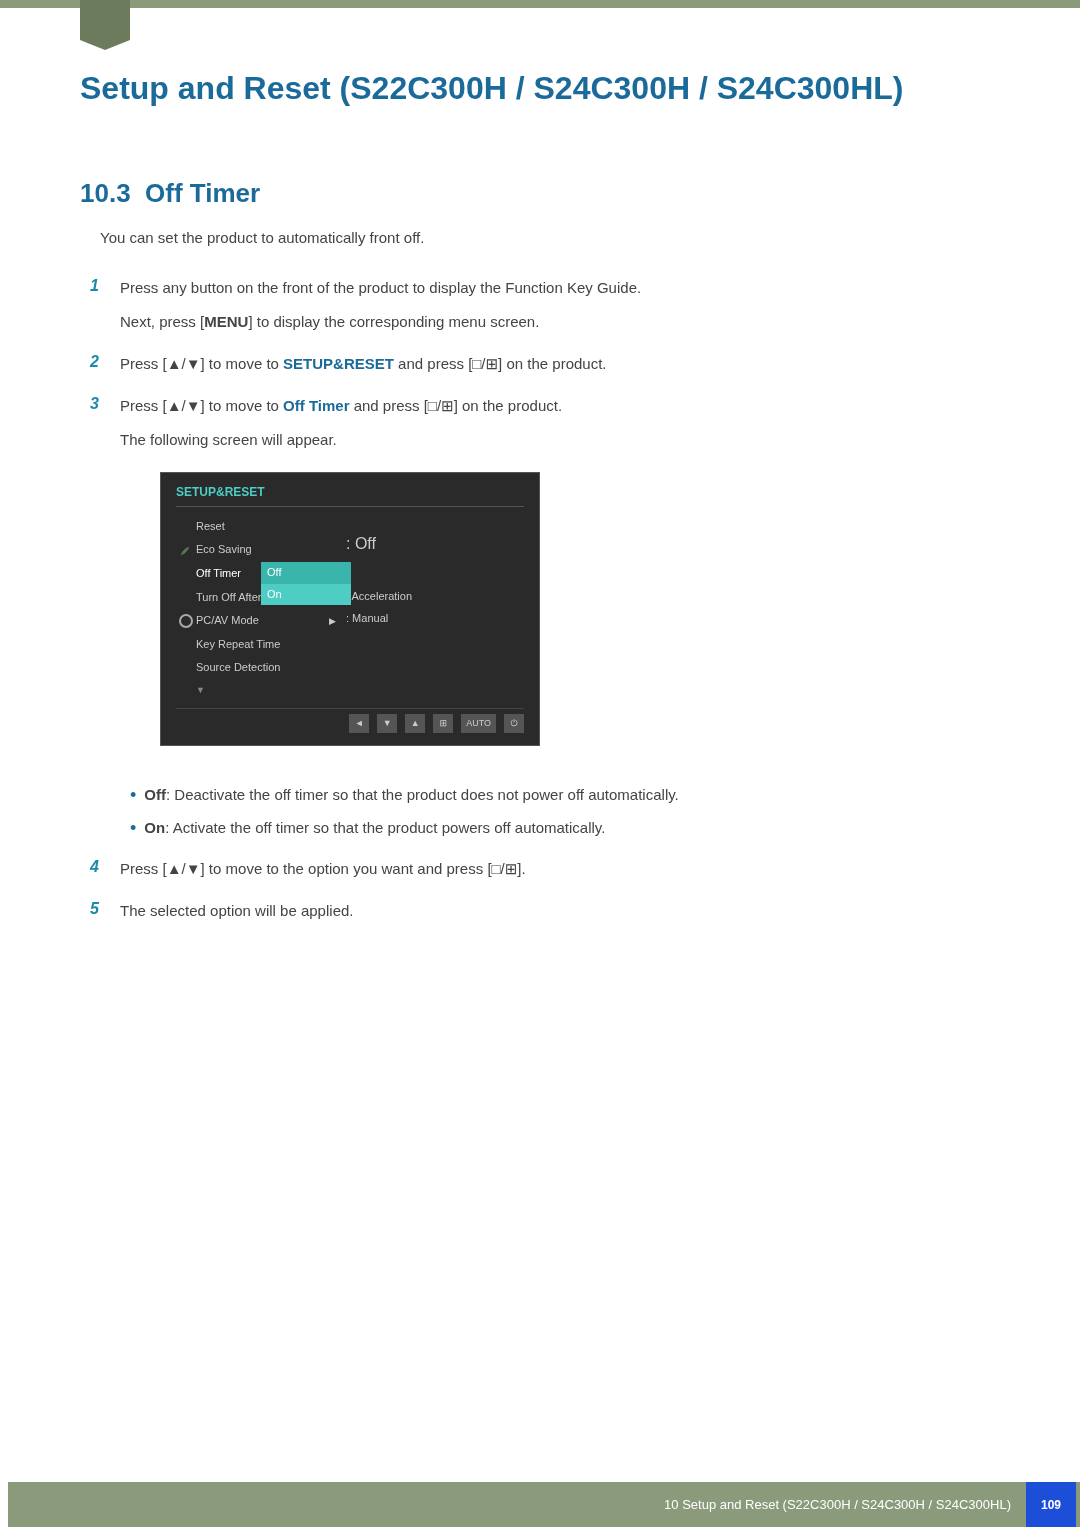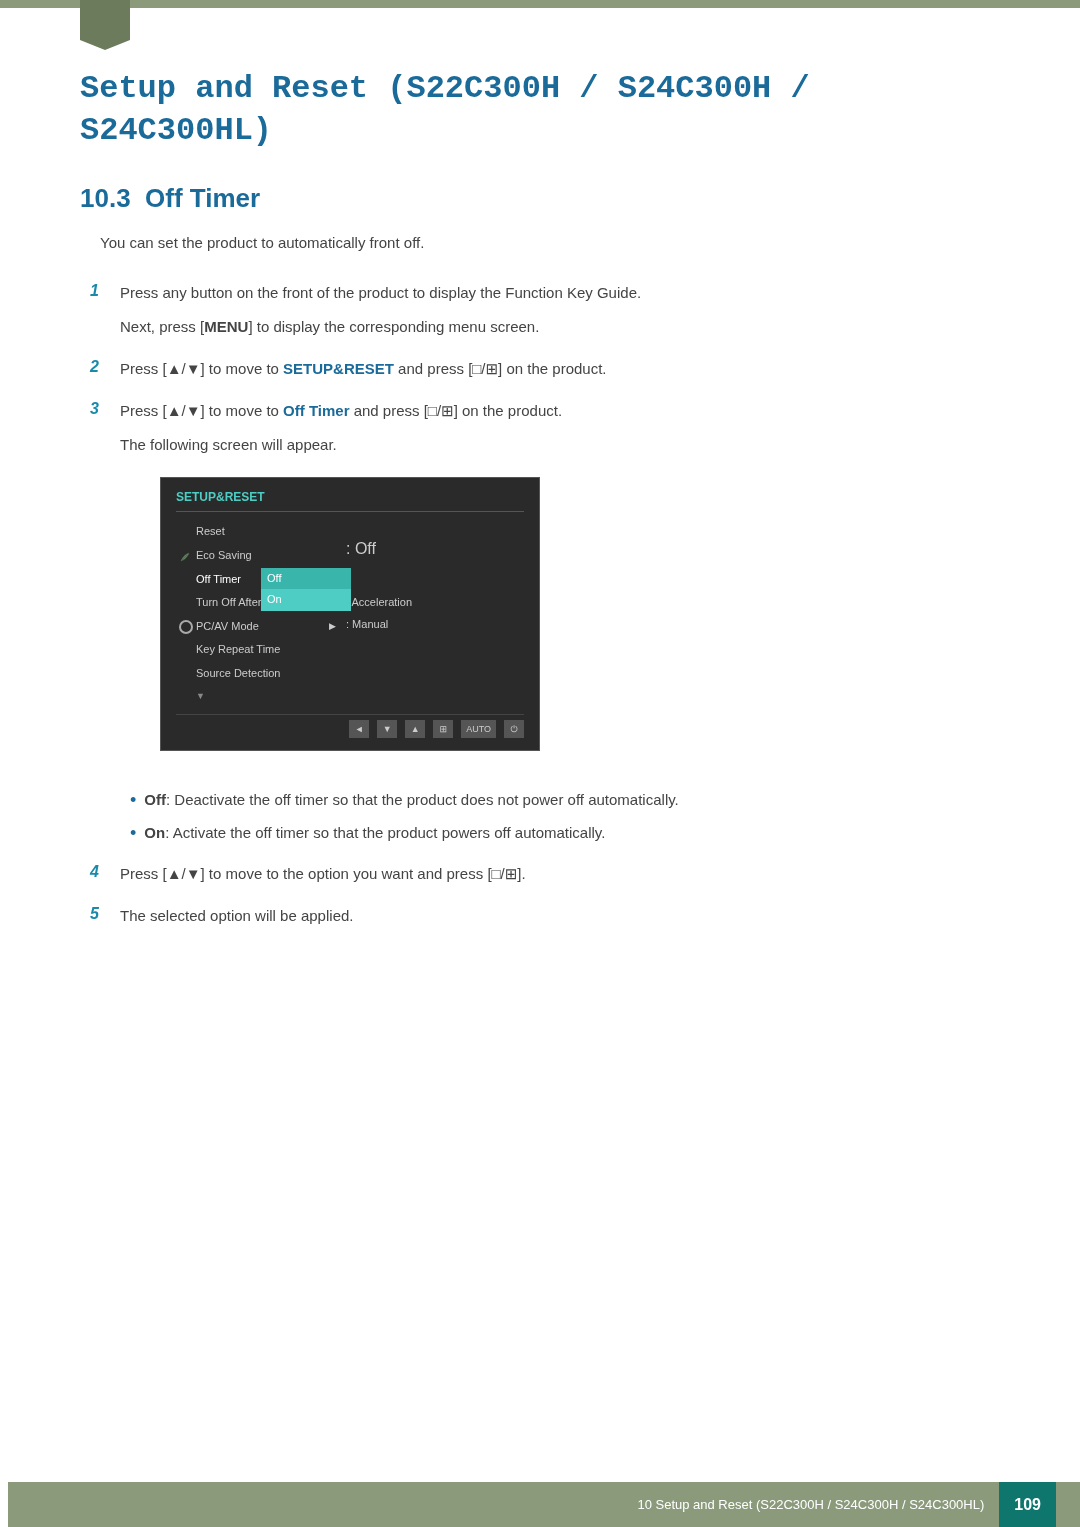--- a/index.html
+++ b/index.html
@@ -35,23 +35,22 @@
     .page-container {
       padding: 50px 80px 80px 80px;
     }
 
     
     .main-title {
       color: #1a6a9a;
       font-size: 32px;
       font-weight: bold;
       line-height: 1.3;
-      margin-bottom: 32px;
+      margin-bottom: 68px;
       margin-top: 10px;
-      font-family: Liberation Mono, monospace;
     }
 
     
     .section-heading {
       color: #1a6a9a;
       font-size: 26px;
       font-weight: bold;
       margin-bottom: 20px;
     }
 
@@ -263,33 +262,33 @@
     .page-footer {
       position: absolute;
       bottom: 0;
       left: 8px;
       right: 0;
       height: 45px;
       background: #8a9a7a;
       display: flex;
       align-items: center;
       justify-content: flex-end;
-      padding: 0 24px;
+      padding: 0 4px;
       gap: 0;
     }
 
     .footer-text {
       color: #fff;
       font-size: 13px;
     }
 
     .footer-page-num {
-      background: #0f766e;
+      background: #1d4ed8;
       color: #fff;
-      font-size: 16px;
+      font-size: 12px;
       font-weight: bold;
       padding: 0 15px;
       height: 100%;
       display: flex;
       align-items: center;
       margin-left: 15px;
     }
   </style>
 </head>
 <body>

